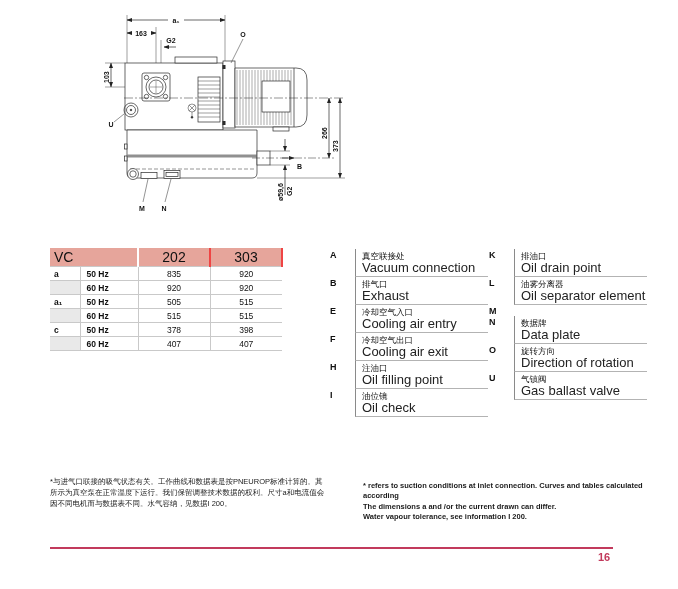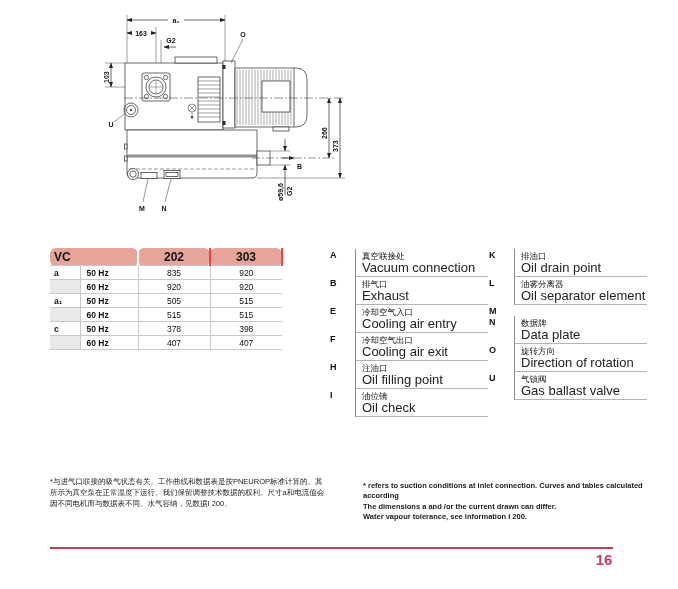--- a/index.html
+++ b/index.html
@@ -5,21 +5,21 @@
   html,body{margin:0;padding:0;}
   body{
     width:678px;height:589px;position:relative;background:#fff;
     font-family:"Liberation Sans","DejaVu Sans",sans-serif;color:#111;overflow:hidden;
   }
   
   .drawing-wrap{position:absolute;left:80px;top:5px;width:318px;height:215px;}
   .dlabel{font:bold 7px "Liberation Sans","DejaVu Sans",sans-serif;fill:#111;}
   
   .dim-table{position:absolute;left:50px;top:248px;border-collapse:collapse;table-layout:fixed;font-size:8.5px;}
-  .dim-table th{background:var(--table-header-bg);font-size:12px;height:15px;font-weight:bold;border-radius:6px;}
+  .dim-table th{background:var(--table-header-bg);font-size:14px;height:15px;font-weight:normal;}
   .dim-table th.model{text-align:left;padding-left:4px;border-right:2px solid #fff;}
   .dim-table th.val{text-align:center;border-right:2px solid #ef4444;}
   .dim-table td{height:13px;padding:0;border-top:1px solid #c9c9c9;}
   .dim-table tr:last-child td{border-bottom:1px solid #c9c9c9;}
   .dim-cell{font-weight:bold;padding-left:4px !important;}
   .dim-cell.empty{background:#e9e9e9;}
   .freq-cell{font-weight:bold;padding-left:6px !important;border-left:1px solid #c9c9c9;}
   .val-cell{text-align:center;border-left:1px solid #c9c9c9;}
   
   .legend{position:absolute;top:249px;width:158px;}
@@ -29,21 +29,21 @@
   .lg-key{width:25px;font-weight:bold;font-size:9px;padding-top:1px;}
   .lg-text{flex:1;border-left:1px solid #8a8a8a;border-bottom:1px solid #b3b3b3;padding:1px 0 2px 6px;min-height:24px;}
   .lg-zh{font-weight:normal;font-size:8.5px;line-height:12px;}
   .lg-en{font-size:13px;line-height:12px;color:#222;}
   
   .fn{position:absolute;font-size:7.5px;color:#1a1a1a;}
   #fn-zh{left:50px;top:476px;width:298px;line-height:11px;}
   #fn-en{left:363px;top:481px;width:288px;line-height:10.3px;font-weight:bold;}
   
   .footer-rule{position:absolute;left:50px;top:547px;width:563px;height:1.5px;background:var(--accent-red);}
-  .page-num{position:absolute;left:594px;top:551px;width:20px;text-align:center;font-size:15px;font-weight:bold;color:var(--accent-red);}
+  .page-num{position:absolute;left:594px;top:551px;width:20px;text-align:center;font-size:11px;font-weight:bold;color:var(--accent-red);}
 </style>
 </head>
 <body>
 
 <div class="drawing-wrap">
 <svg width="318" height="215" viewBox="0 0 318 215">
   <defs>
     <marker id="arr" viewBox="0 0 8 6" refX="7.5" refY="3" markerWidth="8" markerHeight="6" orient="auto-start-reverse">
       <path d="M0,0 L8,3 L0,6 Z" fill="#222"></path>
     </marker>

